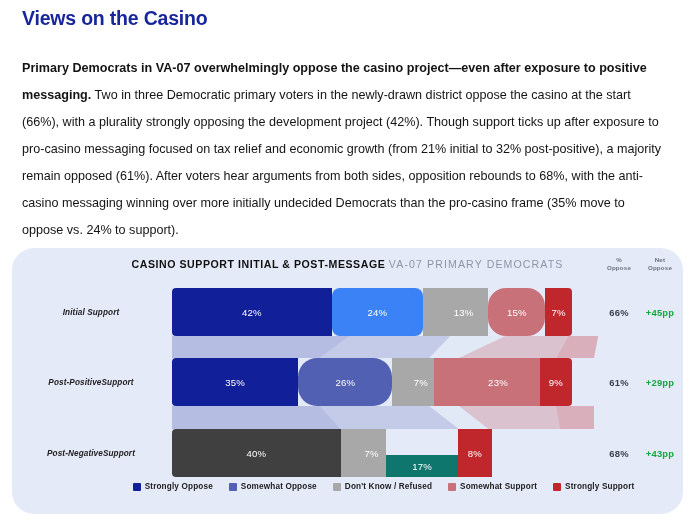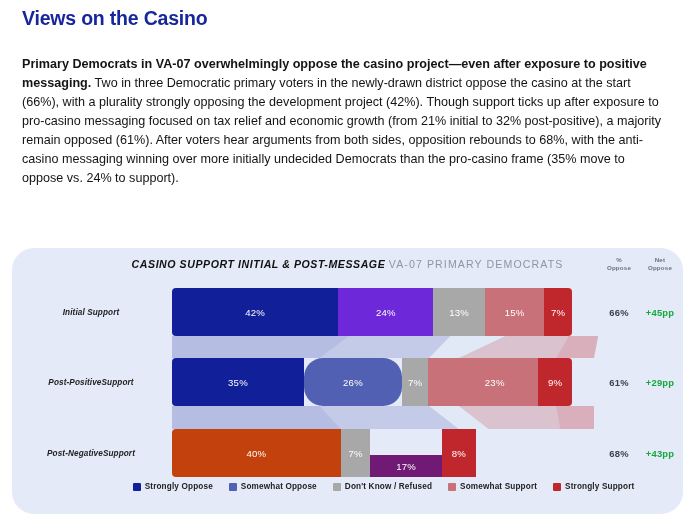--- a/index.html
+++ b/index.html
@@ -27,21 +27,21 @@
     color: #17269b;
     letter-spacing: -0.2px;
   }
 
   .narrative {
     position: absolute;
     left: 22px;
     top: 42px;
     width: 645px;
     font-size: 12.6px;
-    line-height: 19px;
+    line-height: 27px;
     color: #141414;
     text-align: left;
   }
   .narrative b { font-weight: bold; }
 
   
   .chart-panel {
     position: absolute;
     left: 12px;
     top: 248px;
@@ -57,21 +57,20 @@
     top: 10px;
     width: 100%;
     text-align: center;
     font-size: 10.6px;
     letter-spacing: 0.55px;
     white-space: nowrap;
   }
   .chart-header .strong {
     font-weight: bold;
     color: #111111;
-    font-style: italic;
   }
   .chart-header .sub {
     font-weight: normal;
     color: #8e95a5;
     letter-spacing: 1.1px;
   }
 
   .col-head {
     position: absolute;
     top: 8px;
@@ -135,21 +134,21 @@
   }
   .seg {
     display: flex;
     align-items: center;
     justify-content: center;
     font-size: 9.6px;
     color: #ffffff;
     font-weight: normal;
     letter-spacing: 0.2px;
   }
-  .seg.gray { color: #ffffff; }
+  .seg.gray { color: #ffffff; padding-left: 16px; }
 
   .row-pct {
     position: absolute;
     left: 588px;
     width: 38px;
     top: 0;
     height: 48px;
     display: flex;
     align-items: center;
     justify-content: center;
@@ -238,23 +237,23 @@
         <path d="M 446.96000000000004 158 L 544.02 158 L 548.24 181 L 476.5 181 Z" fill="rgba(200,113,120,0.32)"></path>
         <path d="M 544.02 158 L 582 158 L 582 181 L 548.24 181 Z" fill="rgba(192,39,45,0.30)"></path>
       </svg>
     <div id="rows-host">
         <div class="row" style="top: 40px;">
           <div class="row-label">
             <div>Initial Support</div>
           </div>
           <div class="bar">
             <div class="seg" style="background: rgb(17, 31, 153); width: 177.24px;">42%</div>
-            <div class="seg" style="background: #6d28d9; width: 101.28px;">24%</div>
+            <div class="seg" style="background: #3b82f6; width: 101.28px; border-radius: 8px;">24%</div>
             <div class="seg gray" style="background: rgb(168, 168, 168); width: 54.86px;">13%</div>
-            <div class="seg" style="background: rgb(200, 113, 120); width: 63.3px;">15%</div>
+            <div class="seg" style="background: rgb(200, 113, 120); width: 63.3px; border-radius: 18px;">15%</div>
             <div class="seg" style="background: rgb(192, 39, 45); width: 29.54px;">7%</div>
           </div>
           <div class="row-pct">66%</div>
           <div class="row-net">+45pp</div>
         </div>
         <div class="row" style="top: 110px;">
           <div class="row-label">
             <div>Post-Positive</div>
             <div>Support</div>
           </div>
@@ -267,23 +266,23 @@
           </div>
           <div class="row-pct">61%</div>
           <div class="row-net">+29pp</div>
         </div>
         <div class="row" style="top: 181px;">
           <div class="row-label">
             <div>Post-Negative</div>
             <div>Support</div>
           </div>
           <div class="bar">
-            <div class="seg" style="background: #c2410c; width: 168.8px;">40%</div>
+            <div class="seg" style="background: #404040; width: 168.8px;">40%</div>
             <div class="seg gray" style="background: rgb(168, 168, 168); width: 29.54px;">7%</div>
-            <div class="seg" style="background: #701a75; width: 71.74px; margin-top: 26px;">17%</div>
+            <div class="seg" style="background: #0f766e; width: 71.74px; margin-top: 26px;">17%</div>
             <div class="seg" style="background: rgb(192, 39, 45); width: 33.76px;">8%</div>
           </div>
           <div class="row-pct">68%</div>
           <div class="row-net">+43pp</div>
         </div>
       </div>
   </div>
 
   <div class="legend" id="legend-host">
       <div class="legend-item">

